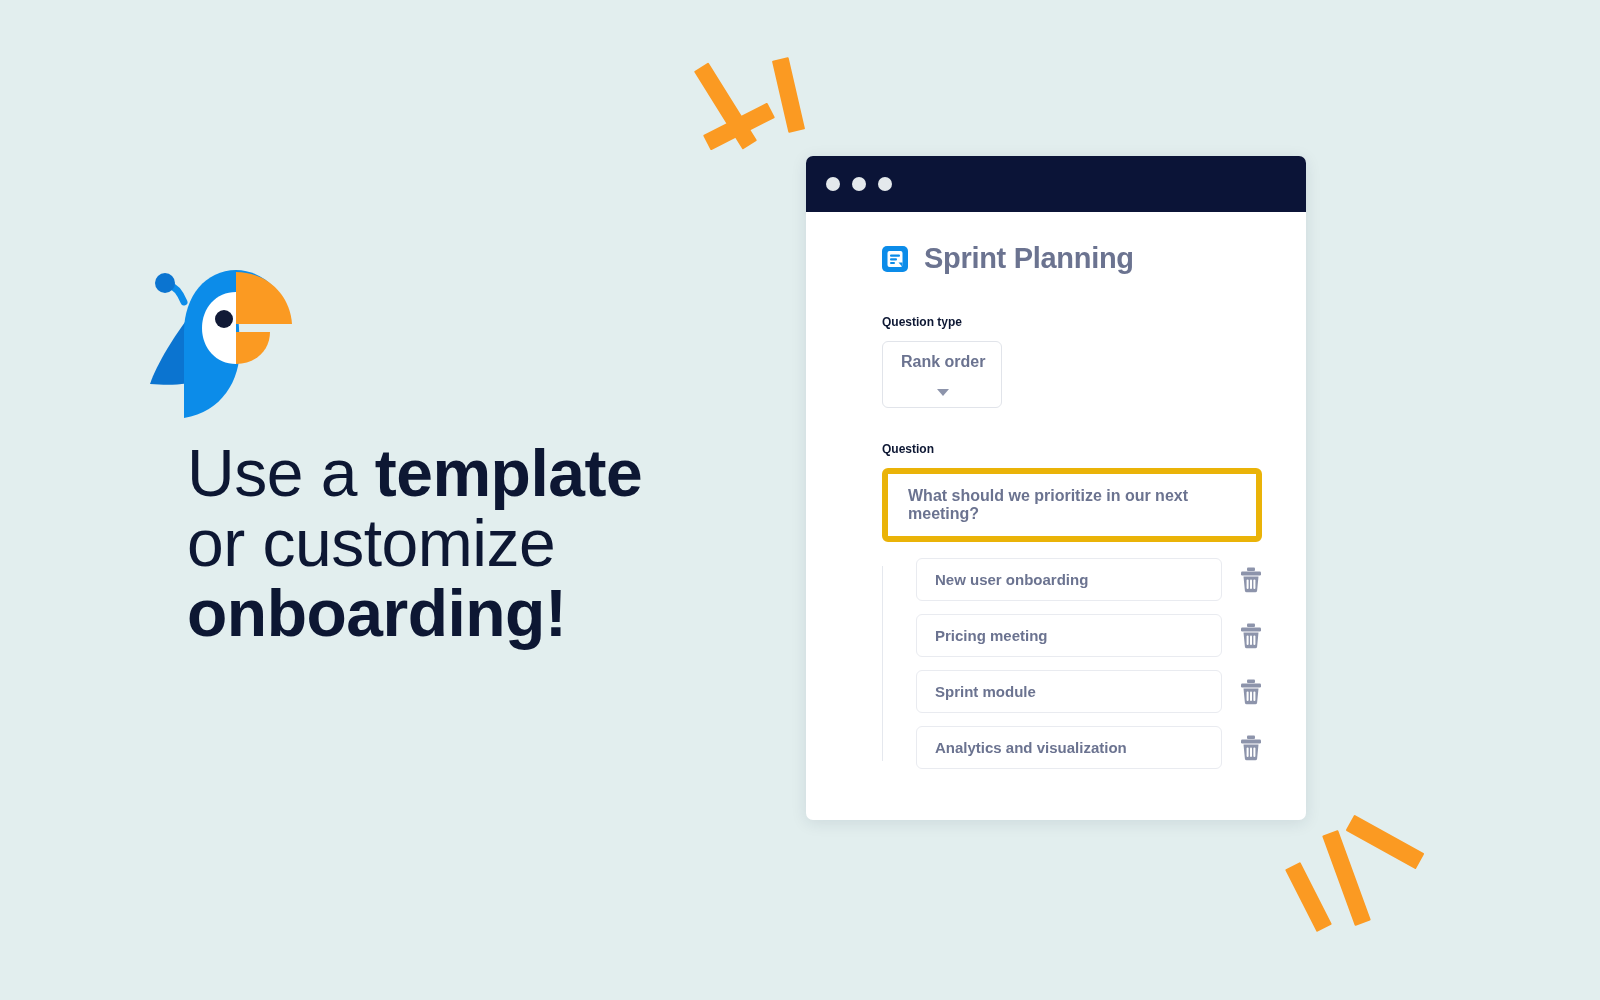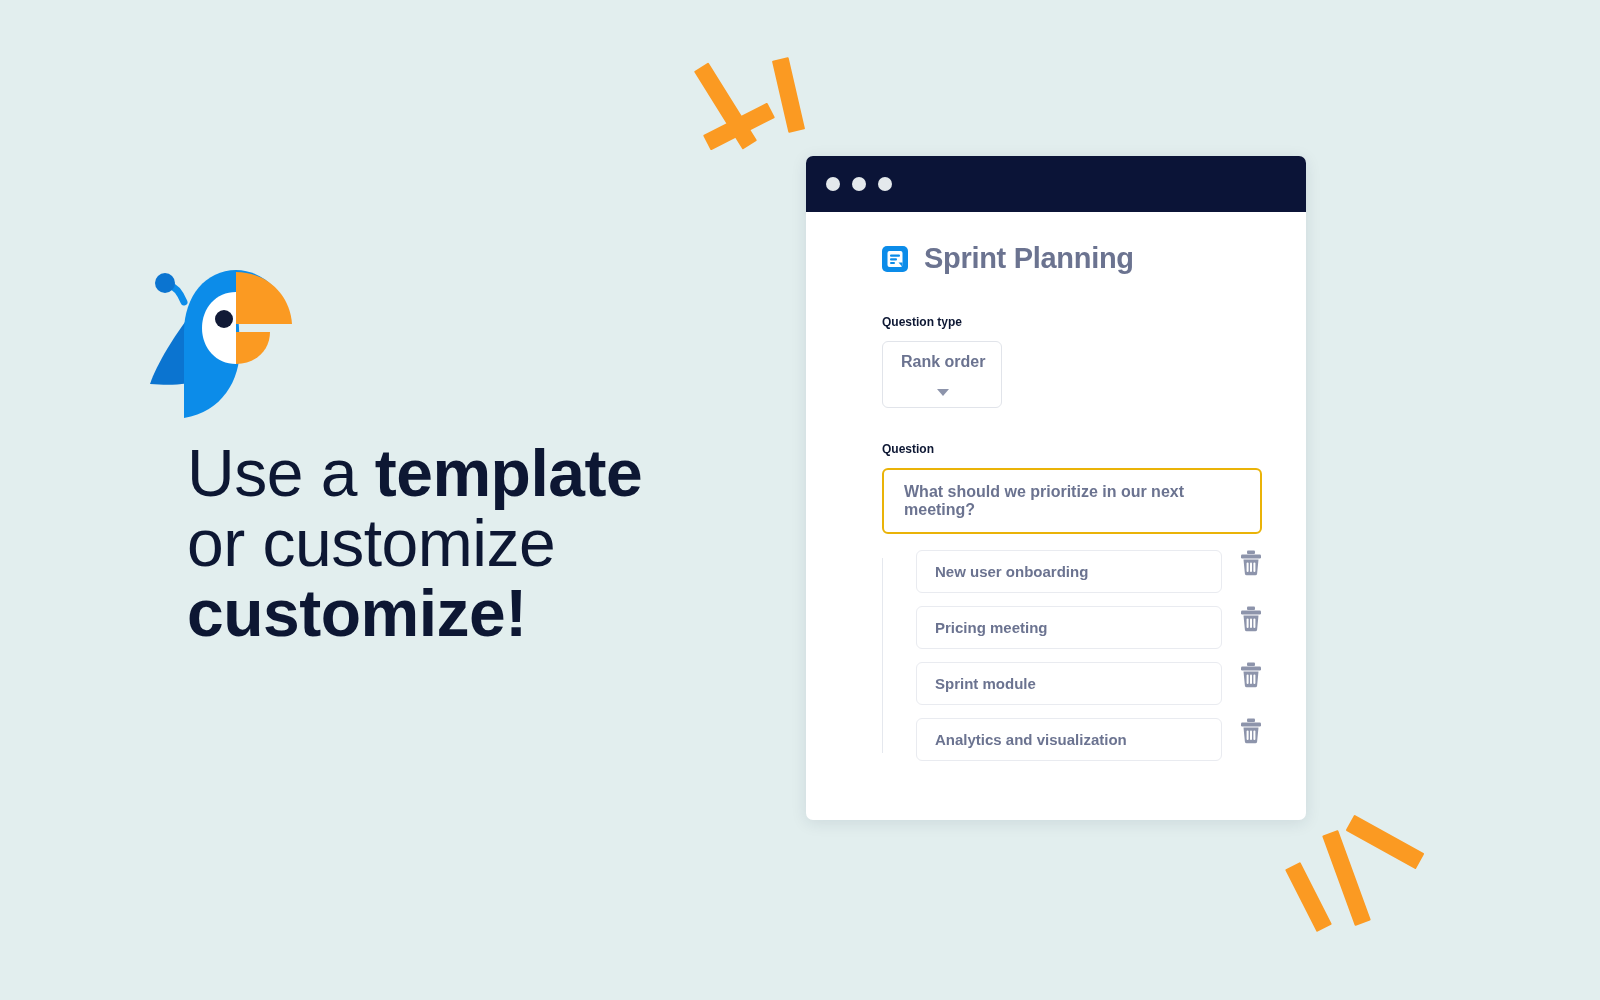--- a/index.html
+++ b/index.html
@@ -130,21 +130,21 @@
   }
   .caret {
     width: 0;
     height: 0;
     border-left: 6px solid transparent;
     border-right: 6px solid transparent;
     border-top: 7px solid #8d94ab;
   }
 
   .text-input {
-    border: 2px solid #eab308;
+    border: 6px solid #eab308;
     border-radius: 6px;
     padding: 13px 20px;
     font-size: 16px;
     font-weight: 700;
     color: #6b7390;
     background: #fff;
     margin-bottom: 16px;
   }
 
   .options-wrap {
@@ -155,21 +155,21 @@
   .rail {
     position: absolute;
     left: 0;
     top: 8px;
     bottom: 8px;
     width: 1px;
     background: #e5e8ee;
   }
   .option-row {
     display: flex;
-    align-items: flex-start;
+    align-items: center;
     gap: 18px;
     margin-bottom: 13px;
   }
   .option-input {
     flex: 1 1 auto;
     border: 1px solid #e9ebf0;
     border-radius: 6px;
     padding: 12px 18px;
     font-size: 15px;
     font-weight: 700;
@@ -205,21 +205,21 @@
 
       <path d="M96 70 L130 70 C130 88 116 102 96 102 Z" fill="#fb9a22"></path>
 
       <circle cx="84" cy="57" r="9" fill="#111a36"></circle>
     </svg>
   </div>
 
   <div class="headline">
     <span class="ln"><span class="hl-light">Use a </span><span class="hl-bold">template</span></span>
     <span class="ln"><span class="hl-light">or customize</span></span>
-    <span class="ln"><span class="hl-bold">customize!</span></span>
+    <span class="ln"><span class="hl-bold">onboarding!</span></span>
   </div>
 
   <div id="dash-layer">
       <div class="dash" style="left: 703px; top: 118px; width: 72px; height: 17px; transform: rotate(-27deg); background: rgb(251, 154, 34);"></div>
       <div class="dash" style="left: 717px; top: 60px; width: 17px; height: 92px; transform: rotate(-32deg); background: rgb(251, 154, 34);"></div>
       <div class="dash" style="left: 780px; top: 58px; width: 17px; height: 74px; transform: rotate(-13deg); background: rgb(251, 154, 34);"></div>
       <div class="dash" style="left: 1300px; top: 862px; width: 17px; height: 70px; transform: rotate(-27deg); background: rgb(251, 154, 34);"></div>
       <div class="dash" style="left: 1338px; top: 830px; width: 17px; height: 96px; transform: rotate(-20deg); background: rgb(251, 154, 34);"></div>
       <div class="dash" style="left: 1345px; top: 833px; width: 80px; height: 18px; transform: rotate(29deg); background: rgb(251, 154, 34);"></div>
     </div>

